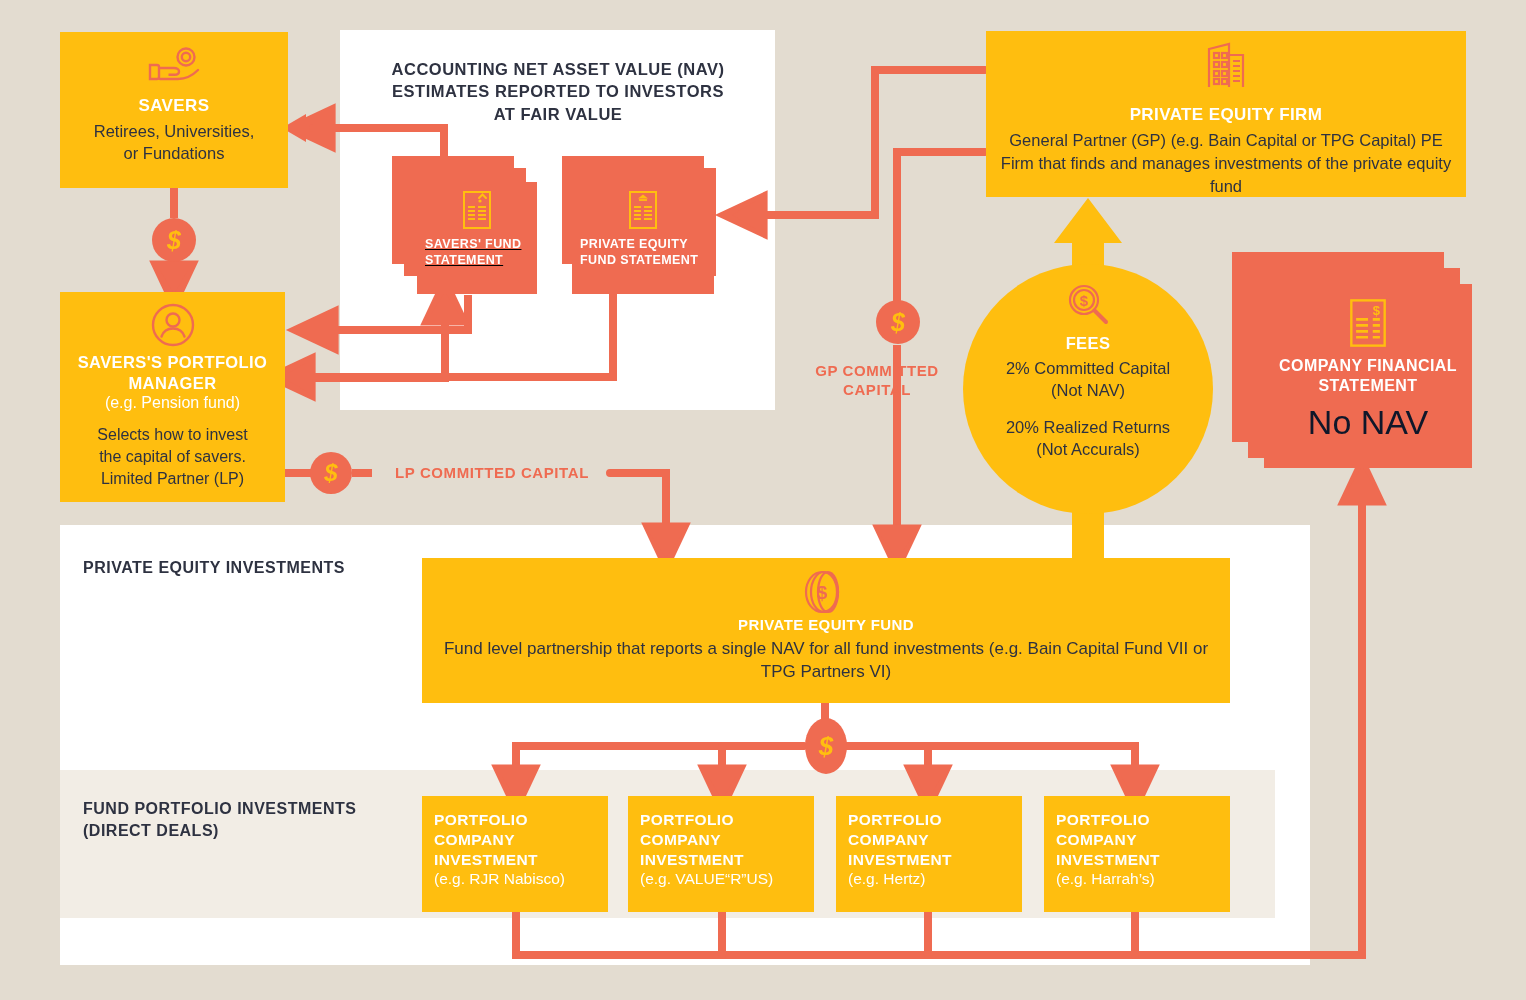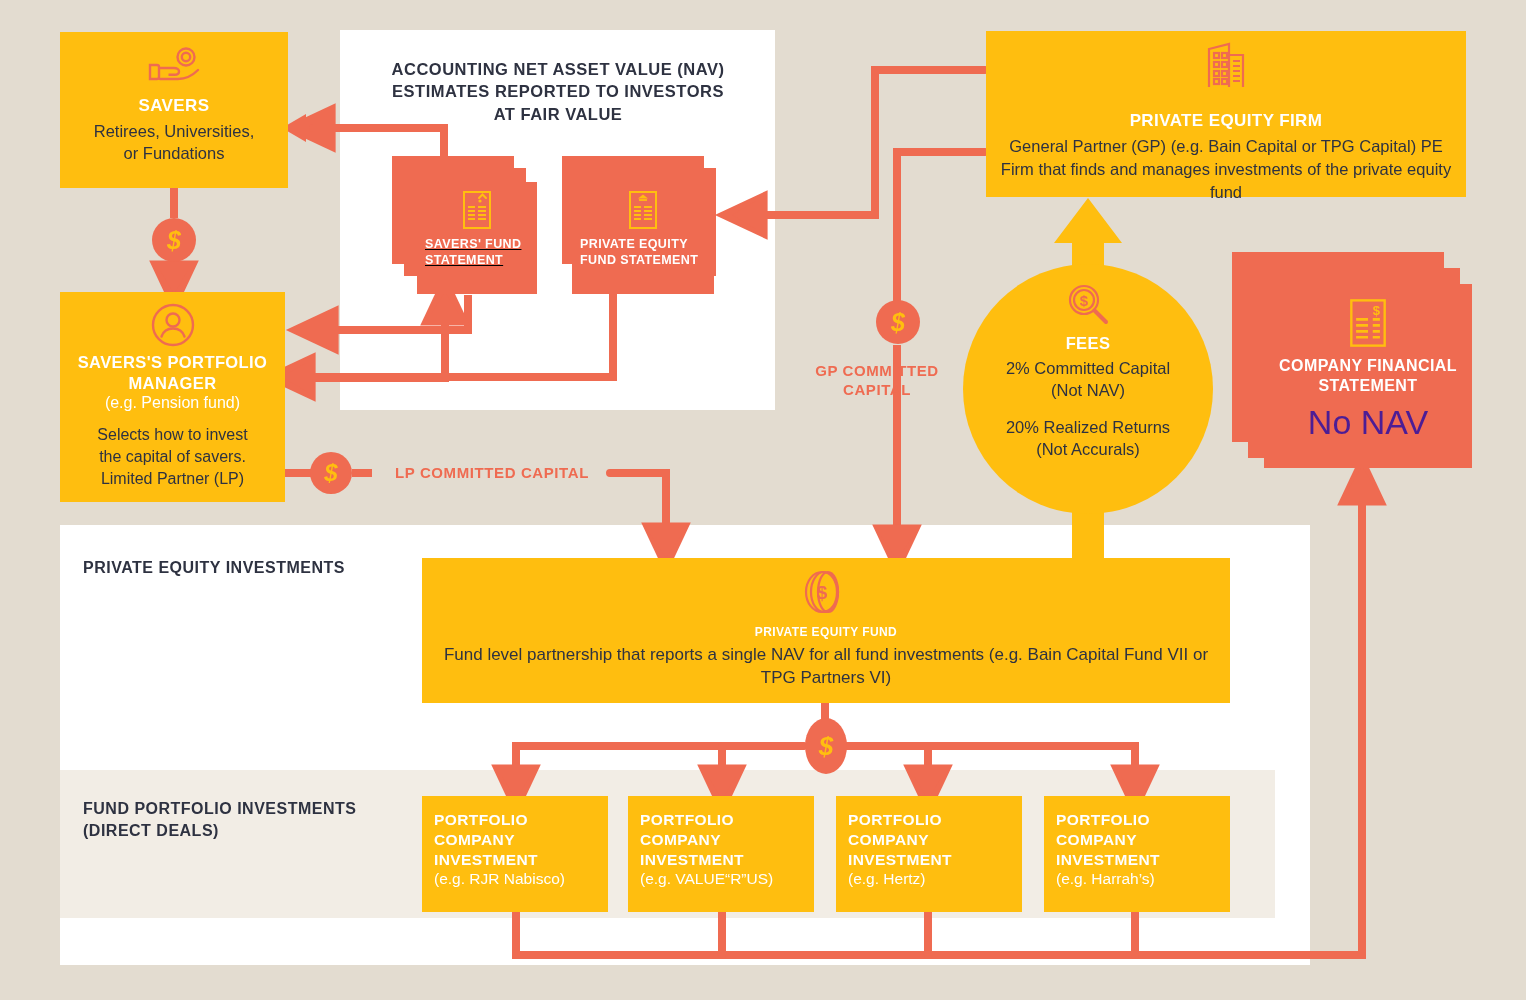--- a/index.html
+++ b/index.html
@@ -19,21 +19,21 @@
   .ttl{color:#FFFFFF;font-weight:bold;letter-spacing:.4px;}
   .body-dark{color:#2E3241;}
   .body-white{color:#FFFFFF;}
   .secthead{position:absolute;color:#2E3241;font-weight:bold;font-size:16px;letter-spacing:.5px;line-height:1.35;}
   svg.layer{position:absolute;left:0;top:0;width:1526px;height:1000px;overflow:visible;}
   .coin{position:absolute;border-radius:50%;background:#EF6B51;display:flex;align-items:center;justify-content:center;color:#FFBE0F;font-weight:bold;font-style:italic;}
   .lbl-red{position:absolute;color:#EF6B51;font-weight:bold;font-size:15px;letter-spacing:.6px;line-height:1.25;text-align:center;}
   .stackcard{position:absolute;background:#EF6B51;}
   .icon{display:block;margin:0 auto;}
   .ctr{text-align:center;}
-  .nonav{color:#4c1d95;font-size:34px;line-height:1.1;text-align:center;font-weight:normal;}
+  .nonav{color:#0f172a;font-size:34px;line-height:1.1;text-align:center;font-weight:normal;}
 </style>
 </head>
 <body>
 
 <div id="stage">
 
   <div class="panel" style="left:340px;top:30px;width:435px;height:380px;"></div>
 
   <div class="panel" style="left:60px;top:525px;width:1250px;height:440px;"></div>
 
@@ -191,21 +191,21 @@
           <rect x="19" y="12" width="5" height="5"></rect>
         <rect x="11" y="21" width="5" height="5"></rect>
           <rect x="19" y="21" width="5" height="5"></rect>
         <rect x="11" y="30" width="5" height="5"></rect>
           <rect x="19" y="30" width="5" height="5"></rect>
         <rect x="11" y="38" width="5" height="5"></rect>
           <rect x="19" y="38" width="5" height="5"></rect>
         <path d="M30 20h7M30 25h7M30 30h7M30 35h7M30 40h7" stroke-width="1.9"></path>
       </svg>
     </span>
-    <div class="ttl ctr" style="font-size:17px;margin-top:22px;">PRIVATE EQUITY FIRM</div>
+    <div class="ttl ctr" style="font-size:17px;margin-top:16px;">PRIVATE EQUITY FIRM</div>
     <div class="body-dark ctr" style="font-size:16.5px;line-height:1.38;margin-top:4px;">General Partner (GP) (e.g. Bain Capital or TPG Capital) PE Firm that finds and manages investments of the private equity fund</div>
   </div>
 
   <svg class="layer" viewBox="0 0 1526 1000">
     <path d="M1088,198 L1122,243 L1104,243 L1104,560 L1072,560 L1072,243 L1054,243 Z" fill="#FFBE0F"></path>
   </svg>
   <div class="box yellow" style="left:963px;top:264px;width:250px;height:250px;border-radius:50%;padding:18px 14px 0;">
     <span>
       <svg class="icon" width="46" height="46" viewBox="0 0 46 46" fill="none" stroke="#EF6B51" stroke-width="2.2">
         <circle cx="19" cy="18" r="14"></circle>
@@ -249,21 +249,21 @@
 
   <div class="box yellow" style="left:422px;top:558px;width:808px;height:145px;padding:10px 16px 0;">
     <span>
       <svg class="icon" width="48" height="48" viewBox="0 0 48 48" fill="none" stroke="#EF6B51" stroke-width="2.2">
         <ellipse cx="26" cy="24" rx="10" ry="20"></ellipse>
         <ellipse cx="22" cy="24" rx="13" ry="20"></ellipse>
         <ellipse cx="20" cy="24" rx="16" ry="20"></ellipse>
         <text x="20" y="31" font-size="19" font-weight="bold" fill="#EF6B51" stroke="none" text-anchor="middle" font-family="Liberation Sans, sans-serif">$</text>
       </svg>
     </span>
-    <div class="ttl ctr" style="font-size:12px;margin-top:9px;">PRIVATE EQUITY FUND</div>
+    <div class="ttl ctr" style="font-size:15px;margin-top:0;">PRIVATE EQUITY FUND</div>
     <div class="body-dark ctr" style="font-size:17px;line-height:1.38;margin-top:4px;">Fund level partnership that reports a single NAV for all fund investments (e.g. Bain Capital Fund VII or TPG Partners VI)</div>
   </div>
 
   <div class="coin" style="left:805px;top:718px;width:42px;height:56px;border-radius:50%;font-size:26px;">$</div>
 
   <div class="box yellow" style="left:422px;top:796px;width:186px;height:116px;padding:14px 12px 0;">
     <div class="ttl" style="font-size:15.5px;line-height:1.28;white-space:pre-line;">PORTFOLIO
 COMPANY
 INVESTMENT</div>
     <div class="body-white" style="font-size:15.5px;line-height:1.3;">(e.g. RJR Nabisco)</div>

